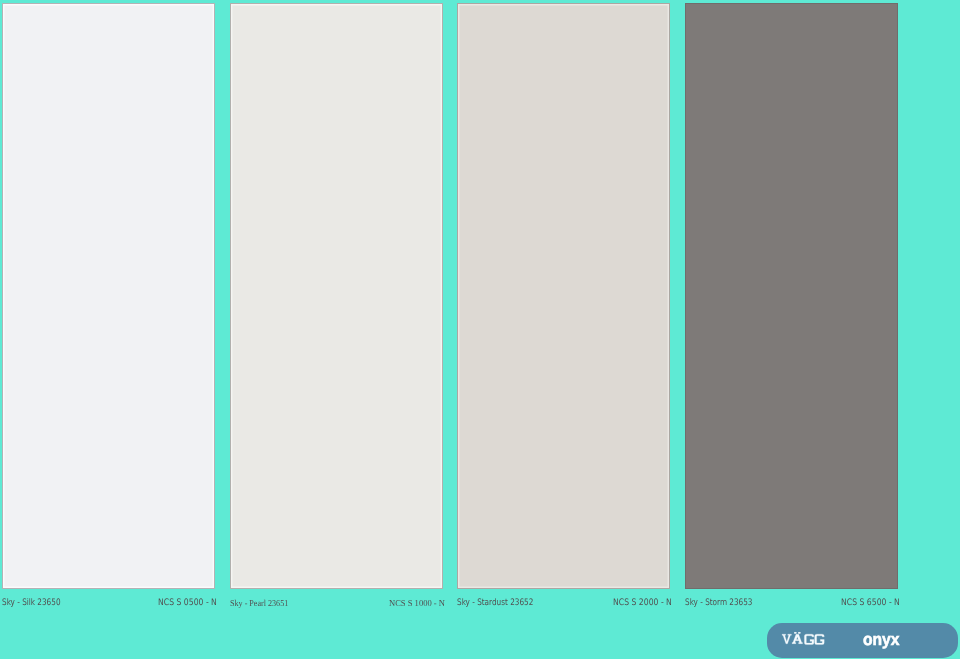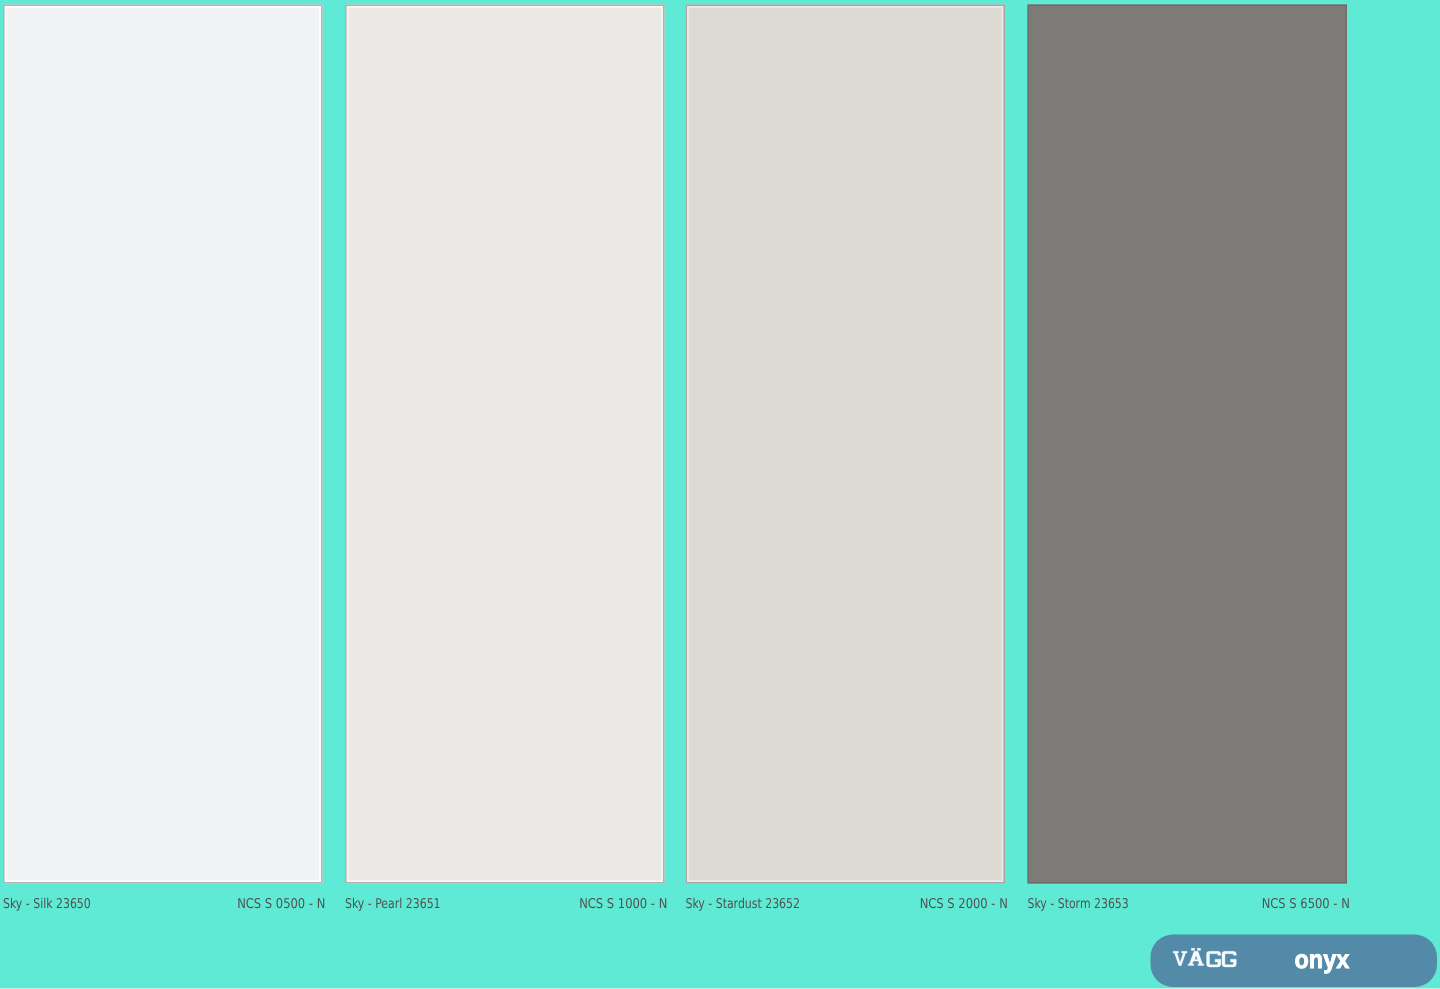--- a/index.html
+++ b/index.html
@@ -97,21 +97,21 @@
   <div id="swatch-area">
       <div class="swatch-col" style="left: 2px; width: 213px;">
         <div class="swatch" style="width: 213px; top: 3px; height: 586px; background: rgb(241, 242, 244); border-color: rgb(179, 179, 181); box-shadow: rgba(255, 255, 255, 0.7) 0px 0px 0px 1.4px inset;"></div>
         <div class="label-row" style="width: 213px; top: 595px; color: rgb(81, 81, 81);">
           <span class="swatch-name">Sky - Silk 23650</span>
           <span class="swatch-code">NCS S 0500 - N</span>
         </div>
       </div>
       <div class="swatch-col" style="left: 230px; width: 213px;">
         <div class="swatch" style="width: 213px; top: 3px; height: 586px; background: rgb(234, 233, 229); border-color: rgb(177, 176, 173); box-shadow: rgba(255, 255, 255, 0.55) 0px 0px 0px 1.4px inset;"></div>
-        <div class="label-row" style="width: 213px; top: 595px; color: rgb(81, 81, 81);">
+        <div class="label-row" style="width: 213px; top: 595px; color: rgb(81, 81, 81); font-family: Liberation Serif, serif;">
           <span class="swatch-name">Sky - Pearl 23651</span>
           <span class="swatch-code">NCS S 1000 - N</span>
         </div>
       </div>
       <div class="swatch-col" style="left: 457px; width: 213px;">
         <div class="swatch" style="width: 213px; top: 3px; height: 586px; background: rgb(221, 217, 211); border-color: rgb(170, 167, 162); box-shadow: rgba(255, 255, 255, 0.4) 0px 0px 0px 1.4px inset;"></div>
         <div class="label-row" style="width: 213px; top: 595px; color: rgb(81, 81, 81);">
           <span class="swatch-name">Sky - Stardust 23652</span>
           <span class="swatch-code">NCS S 2000 - N</span>
         </div>

